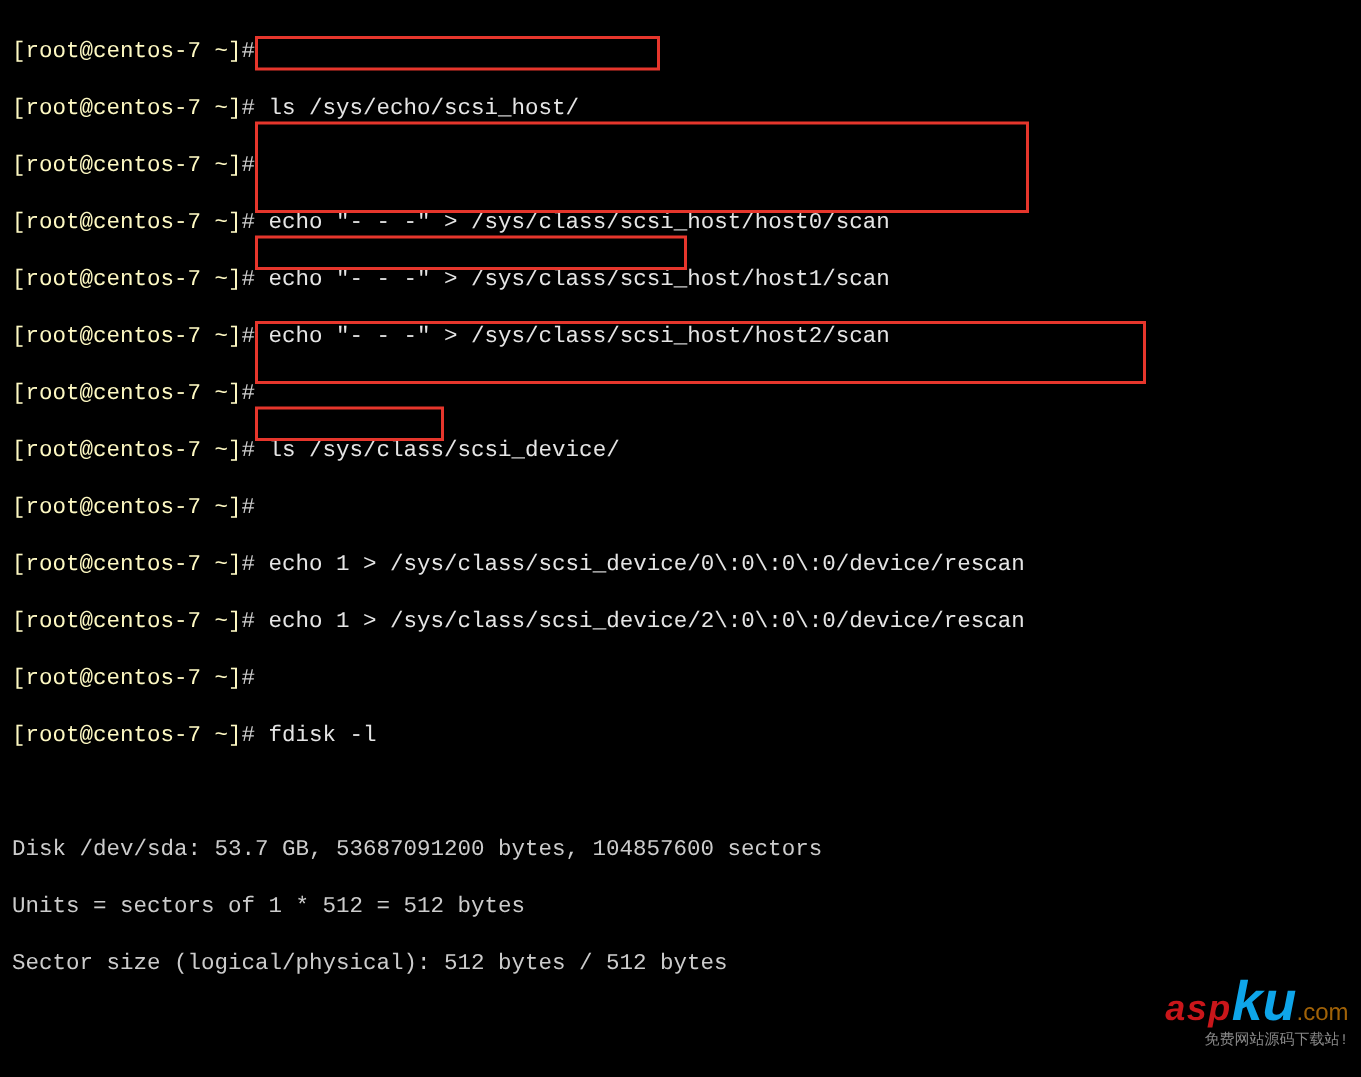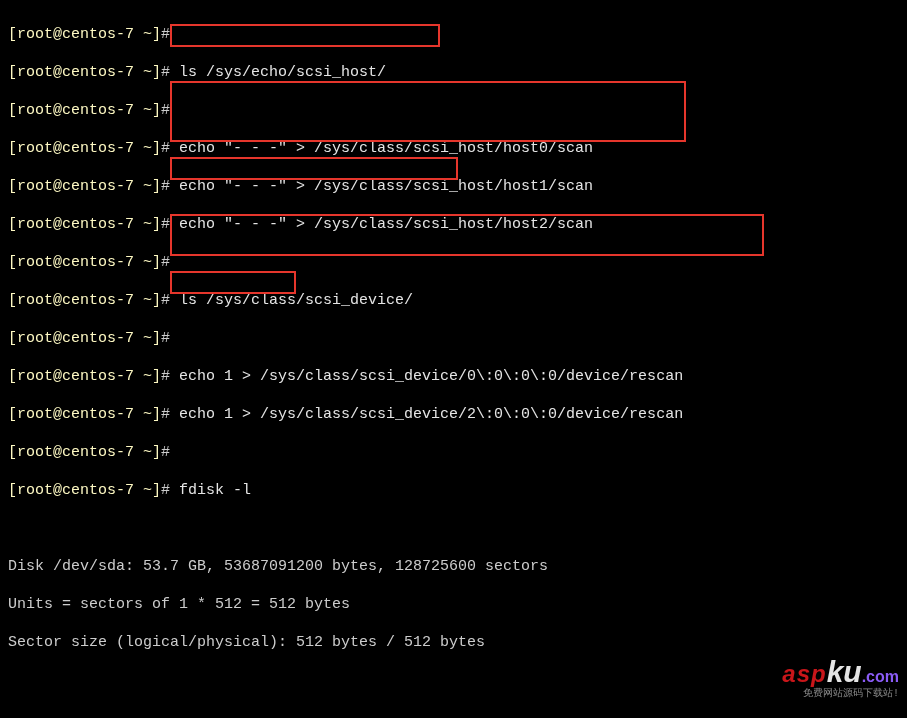--- a/index.html
+++ b/index.html
@@ -24,22 +24,22 @@
   .white { color: #e5e5e5; }
   .row { display: block; height: 19px; }
   .logo {
     position: absolute;
     right: 8px;
     bottom: 18px;
     font-family: Arial, sans-serif;
     color: #222;
   }
   .logo .asp { color: #c9161a; font-weight: bold; font-style: italic; font-size: 24px; letter-spacing:1px;}
-  .logo .ku { color: #e5e5e5; font-weight: bold; font-style: italic; font-size: 30px;}
-  .logo .com { color: #8b5cf6; font-size: 16px; font-weight: bold;}
+  .logo .ku { color: #0ea5e9; font-weight: bold; font-style: italic; font-size: 37px;}
+  .logo .com { color: #a16207; font-size: 16px; font-weight: normal;}
   .logo .sub { color: #888; font-size: 10px; display:block; text-align:right; margin-top:-3px;font-family:Liberation Mono, monospace;}
   
   .box {
     position:absolute;
     border:2px solid #e6362c;
     pointer-events:none;
   }
 </style>
 </head>
 <body>
@@ -52,21 +52,21 @@
 <span class="row"><span class="prompt-part">[root@centos-7 ~]</span><span>#</span><span class="white"> echo "- - -" &gt; /sys/class/scsi_host/host1/scan</span></span>
 <span class="row"><span class="prompt-part">[root@centos-7 ~]</span><span>#</span><span class="white"> echo "- - -" &gt; /sys/class/scsi_host/host2/scan</span></span>
 <span class="row"><span class="prompt-part">[root@centos-7 ~]</span><span>#</span></span>
 <span class="row"><span class="prompt-part">[root@centos-7 ~]</span><span>#</span><span class="white"> ls /sys/class/scsi_device/</span></span>
 <span class="row"><span class="prompt-part">[root@centos-7 ~]</span><span>#</span></span>
 <span class="row"><span class="prompt-part">[root@centos-7 ~]</span><span>#</span><span class="white"> echo 1 &gt; /sys/class/scsi_device/0\:0\:0\:0/device/rescan</span></span>
 <span class="row"><span class="prompt-part">[root@centos-7 ~]</span><span>#</span><span class="white"> echo 1 &gt; /sys/class/scsi_device/2\:0\:0\:0/device/rescan</span></span>
 <span class="row"><span class="prompt-part">[root@centos-7 ~]</span><span>#</span></span>
 <span class="row"><span class="prompt-part">[root@centos-7 ~]</span><span>#</span><span class="white"> fdisk -l</span></span>
 <span class="row"></span>
-<span class="row">Disk /dev/sda: 53.7 GB, 53687091200 bytes, 128725600 sectors</span>
+<span class="row">Disk /dev/sda: 53.7 GB, 53687091200 bytes, 104857600 sectors</span>
 <span class="row">Units = sectors of 1 * 512 = 512 bytes</span>
 <span class="row">Sector size (logical/physical): 512 bytes / 512 bytes</span>
 
 
 
 
 
 
 
 

